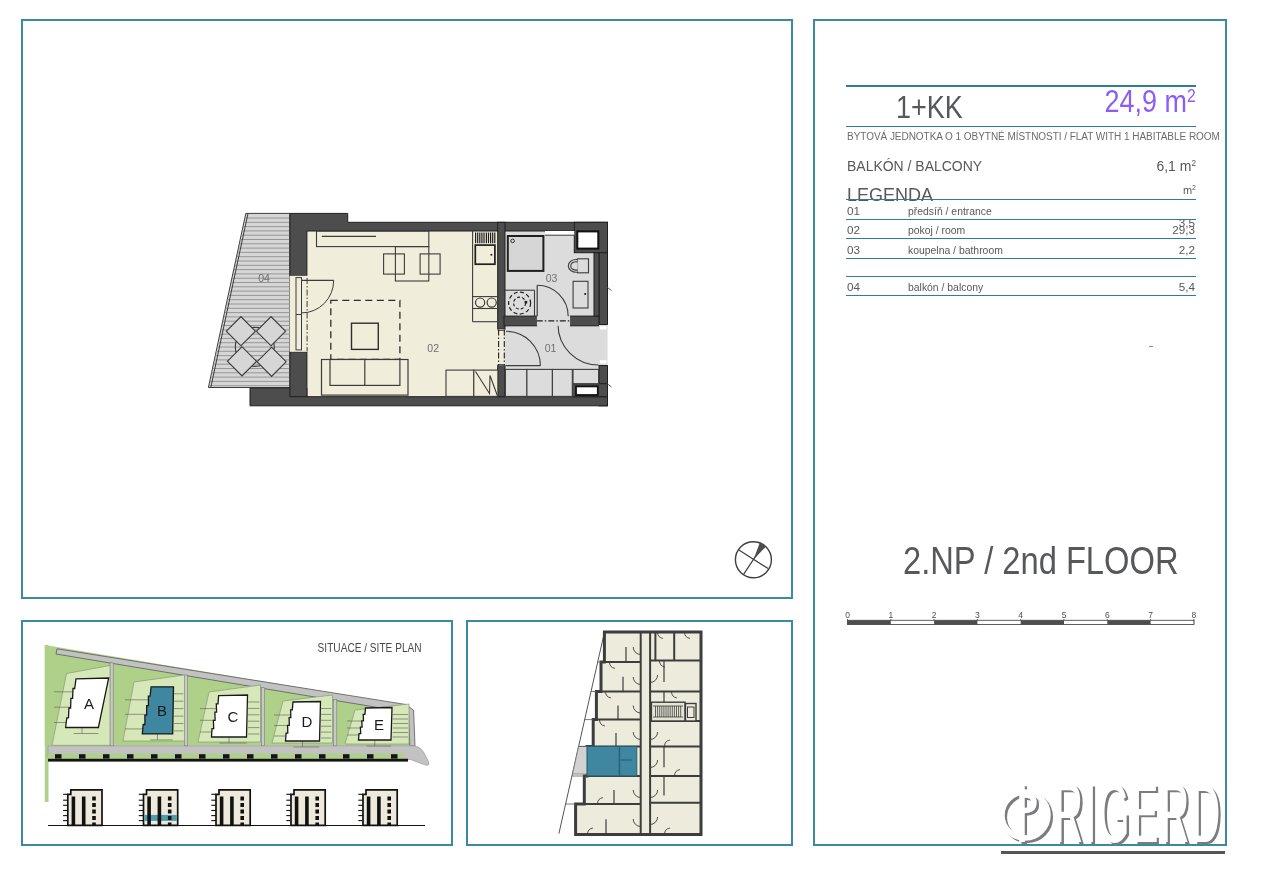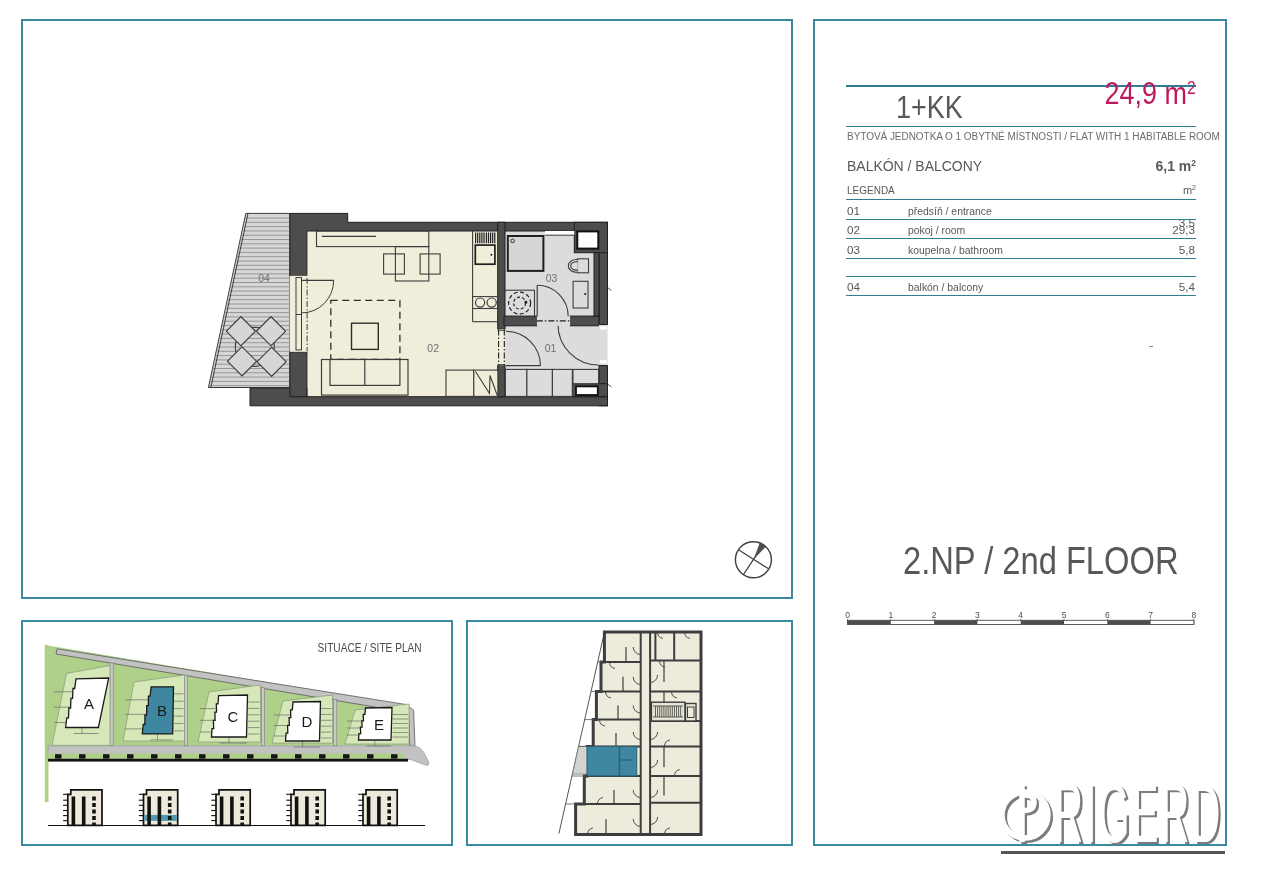--- a/index.html
+++ b/index.html
@@ -255,49 +255,49 @@
 <line x1="743.6" y1="574.4" x2="763.4" y2="544.3" stroke="#3f3f3f" stroke-width="1.2"></line>
 <polygon points="759.9,542.4 765.6,546.9 753.4,559.7" fill="#4d4d4d"></polygon>
 </g>
 </g>
 </svg>
 
 <div class="abs" style="left:846px;top:85px;width:350px;height:1.6px;background:#2e7f96;"></div>
 
 <div class="abs" style="left:896px;top:90px;width:349px;height:33px;color:#57585a;font-size:31px;"><span class="cl">1+KK</span></div>
 
-<div class="abs" style="left:847px;top:76px;width:349px;text-align:right;color:#be185d;font-size:31px;"><span class="cr">24,9&nbsp;m<span style="font-size:18px;vertical-align:10px;">2</span></span></div>
+<div class="abs" style="left:847px;top:84px;width:349px;text-align:right;color:#8b5cf6;font-size:31px;"><span class="cr">24,9&nbsp;m<span style="font-size:18px;vertical-align:10px;">2</span></span></div>
 
 <div class="abs" style="left:846px;top:125.5px;width:350px;height:1.6px;background:#2e7f96;"></div>
 
 <div class="abs" style="left:847px;top:130.8px;white-space:nowrap;color:#6b6c6e;font-size:10px;letter-spacing:-0.04px;">BYTOVÁ JEDNOTKA O 1 OBYTNÉ MÍSTNOSTI / FLAT WITH 1 HABITABLE ROOM</div>
 
 <div class="abs" style="left:847px;top:157px;width:349px;color:#57585a;font-size:15.2px;"><span class="cl" style="transform:scaleX(0.92);">BALKÓN / BALCONY</span></div>
 
-<div class="abs" style="left:847px;top:157px;width:349px;text-align:right;color:#57585a;font-size:15.2px;font-weight:bold;"><span class="cr" style="transform:scaleX(0.92);">6,1&nbsp;m<span style="font-size:9px;vertical-align:5px;">2</span></span></div>
-
-<div class="abs" style="left:847px;top:185px;width:349px;color:#57585a;font-size:10px;">LEGENDA</div>
+<div class="abs" style="left:847px;top:157px;width:349px;text-align:right;color:#57585a;font-size:15.2px;"><span class="cr" style="transform:scaleX(0.92);">6,1&nbsp;m<span style="font-size:9px;vertical-align:5px;">2</span></span></div>
+
+<div class="abs" style="left:847px;top:185px;width:349px;color:#57585a;font-size:18px;">LEGENDA</div>
 
 <div class="abs" style="left:847px;top:184px;width:349px;text-align:right;color:#57585a;font-size:11px;">m<span style="font-size:7px;vertical-align:4px;">2</span></div>
 
 <div class="abs" style="left:846px;top:199px;width:350px;color:#57585a;font-size:11.7px;">
   <div style="border-top:1.4px solid #2e7f96;height:18.5px;position:relative;">
       <span style="position:absolute;left:1px;top:3.5px;">01</span>
       <span style="position:absolute;left:62px;top:3.5px;" class="cn">předsíň / entrance</span>
       <span style="position:absolute;right:1px;top:16px;">3,5</span>
     </div>
   <div style="border-top:1.4px solid #2e7f96;height:18.8px;position:relative;">
       <span style="position:absolute;left:1px;top:3.5px;">02</span>
       <span style="position:absolute;left:62px;top:3.5px;" class="cn">pokoj / room</span>
       <span style="position:absolute;right:1px;top:3.5px;">29,3</span>
     </div>
   <div style="border-top:1.4px solid #2e7f96;height:18.5px;position:relative;">
       <span style="position:absolute;left:1px;top:3.5px;">03</span>
       <span style="position:absolute;left:62px;top:3.5px;" class="cn">koupelna / bathroom</span>
-      <span style="position:absolute;right:1px;top:3.5px;">5,8</span>
+      <span style="position:absolute;right:1px;top:3.5px;">2,2</span>
     </div>
   <div style="border-top:1.4px solid #2e7f96;height:17.2px;"></div>
   <div style="border-top:1.4px solid #2e7f96;height:18.2px;position:relative;">
       <span style="position:absolute;left:1px;top:3.5px;">04</span>
       <span style="position:absolute;left:62px;top:3.5px;" class="cn">balkón / balcony</span>
       <span style="position:absolute;right:1px;top:3.5px;">5,4</span>
     </div>
   <div style="border-top:1.4px solid #2e7f96;height:0;"></div>
 </div>
 

